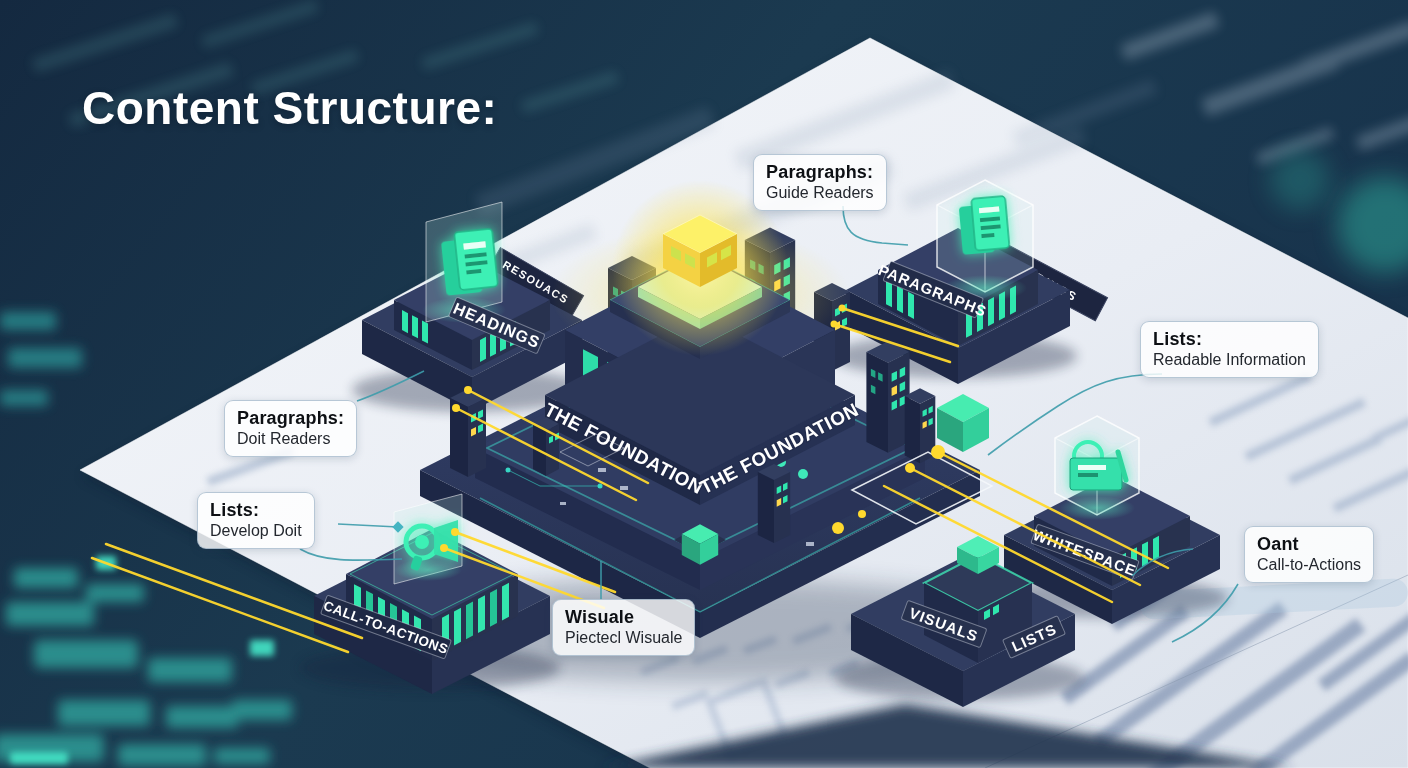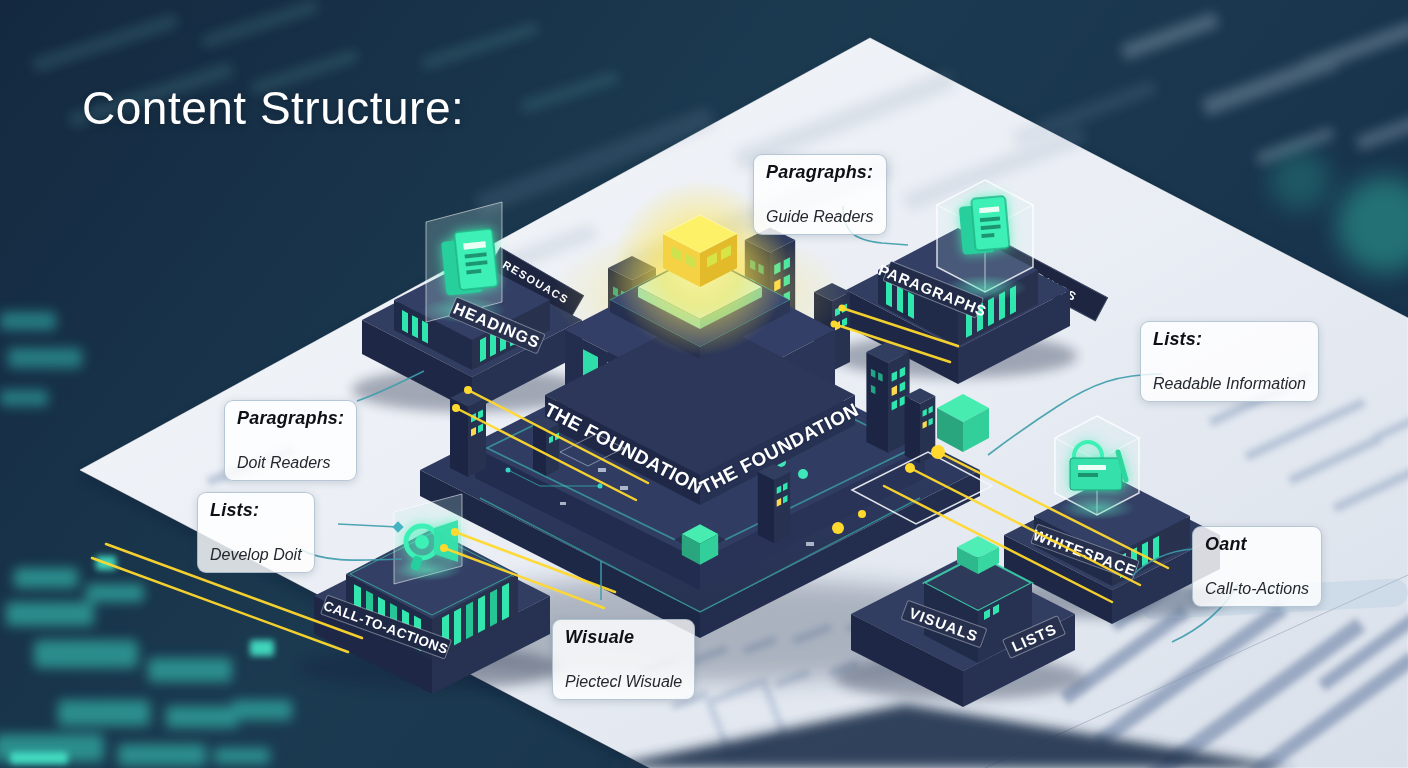--- a/index.html
+++ b/index.html
@@ -2,29 +2,29 @@
 <html><head>
 <meta charset="utf-8">
 <style>
   html,body{margin:0;padding:0;background:#0e1c2e;}
   .stage{position:relative;width:1408px;height:768px;overflow:hidden;
          font-family:"Liberation Sans",sans-serif;
          background:linear-gradient(128deg,#142940 0%,#1b3a50 42%,#16304a 100%);}
   .stage svg{position:absolute;inset:0;}
   .overlay{position:absolute;inset:0;z-index:3;pointer-events:none;}
   .title-block{position:absolute;left:82px;top:84px;color:#ffffff;}
-  .title-block h1{margin:0 0 4px 0;font-size:46px;line-height:48px;font-weight:normal;
+  .title-block h1{margin:0 0 4px 0;font-size:46px;line-height:48px;font-weight:bold;
                   letter-spacing:.5px;text-shadow:0 2px 6px rgba(8,22,38,.45);}
   .subtitle{font-size:30px;line-height:38px;font-weight:bold;color:#f2f5f8;
             text-shadow:0 2px 5px rgba(8,22,38,.4);}
   .callout{position:absolute;background:rgba(255,255,255,.82);
            border:1px solid rgba(125,155,180,.55);border-radius:9px;
-           padding:6px 12px 8px 12px;box-shadow:0 2px 9px rgba(40,60,90,.18);font-style:italic;}
+           padding:6px 12px 8px 12px;box-shadow:0 2px 9px rgba(40,60,90,.18);}
   .co-title{font-size:18px;line-height:22px;font-weight:bold;color:#0d1014;letter-spacing:.2px;}
-  .co-text{font-size:16px;line-height:19px;color:#23272e;margin-top:24px;}
+  .co-text{font-size:16px;line-height:19px;color:#23272e;}
   .bt{font-family:"Liberation Sans",sans-serif;font-weight:bold;fill:#ffffff;}
   text{user-select:none;}
 </style>
 </head>
 <body>
 
 <div class="stage">
 
 <svg viewBox="0 0 1408 768" width="1408" height="768">
   <defs>
@@ -502,24 +502,24 @@
   <div class="callout" style="left:224px;top:400px;">
     <div class="co-title">Paragraphs:</div>
     <div class="co-text">Doit Readers</div>
   </div>
 
   <div class="callout" style="left:197px;top:492px;">
     <div class="co-title">Lists:</div>
     <div class="co-text">Develop Doit</div>
   </div>
 
-  <div class="callout" style="left:552px;top:619px;">
+  <div class="callout" style="left:552px;top:599px;">
     <div class="co-title">Wisuale</div>
     <div class="co-text">Piectecl Wisuale</div>
   </div>
 
-  <div class="callout" style="left:1192px;top:526px;">
+  <div class="callout" style="left:1244px;top:526px;">
     <div class="co-title">Oant</div>
     <div class="co-text">Call-to-Actions</div>
   </div>
 
 </div>
 </div>
 
 </body></html>

